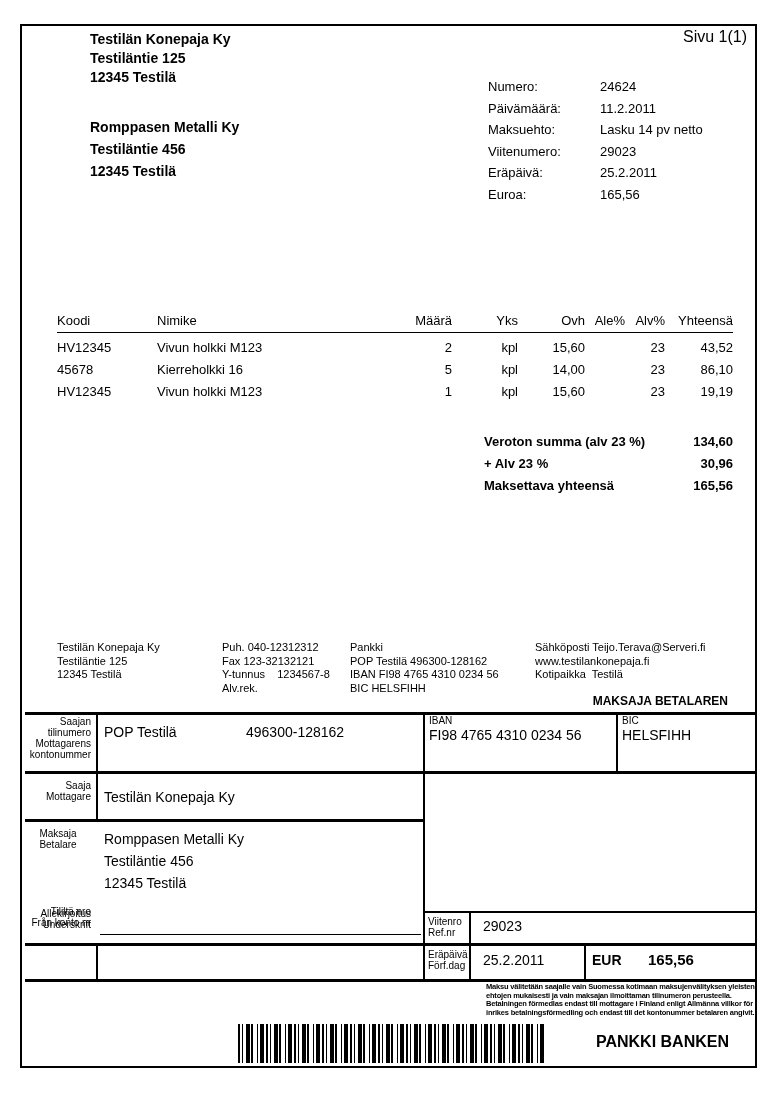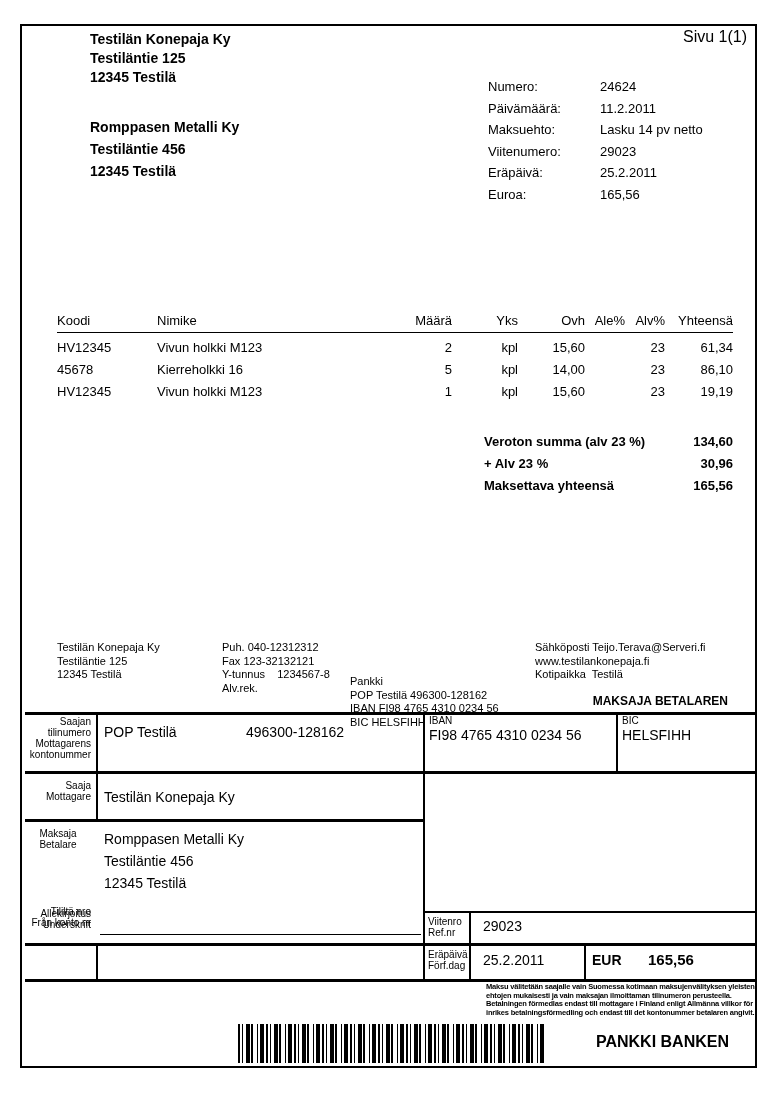--- a/index.html
+++ b/index.html
@@ -32,21 +32,21 @@
   .items td{padding:7px 0 0 0;}
   .al{text-align:left;} .ar{text-align:right;}
 
   
   .totals{left:484px;top:434px;width:249px;font-size:13px;font-weight:bold;}
   .totals-row{height:22px;}
   .totals-val{float:right;}
 
   
   .contact{top:641px;font-size:11px;line-height:13.5px;}
-  .c1{left:57px;} .c2{left:222px;} .c3{left:350px;margin-top:34px;} .c4{left:535px;}
+  .c1{left:57px;} .c2{left:222px;} .c3{left:350px;} .c4{left:535px;}
 
   .maksaja-title{right:52px;top:694px;font-size:12px;font-weight:bold;}
 
   
   .giro-label{font-size:10px;line-height:11px;text-align:right;left:25px;width:66px;}
   .giro-small{font-size:10px;line-height:11px;}
   .giro-val{font-size:14px;}
   .fine-print{left:486px;top:983px;width:270px;font-size:7.5px;line-height:8.5px;
     font-weight:bold;letter-spacing:-0.2px;}
   .sig-line{position:absolute;left:100px;top:934px;width:321px;height:1px;background:#000;}
@@ -126,21 +126,21 @@
   </thead>
   <tbody>
     <tr>
       <td class="al">HV12345</td>
       <td class="al">Vivun holkki M123</td>
       <td class="ar">2</td>
       <td class="ar">kpl</td>
       <td class="ar">15,60</td>
       <td class="ar"></td>
       <td class="ar">23</td>
-      <td class="ar">61,34</td>
+      <td class="ar">43,52</td>
     </tr>
     <tr>
       <td class="al">45678</td>
       <td class="al">Kierreholkki 16</td>
       <td class="ar">5</td>
       <td class="ar">kpl</td>
       <td class="ar">14,00</td>
       <td class="ar"></td>
       <td class="ar">23</td>
       <td class="ar">86,10</td>

